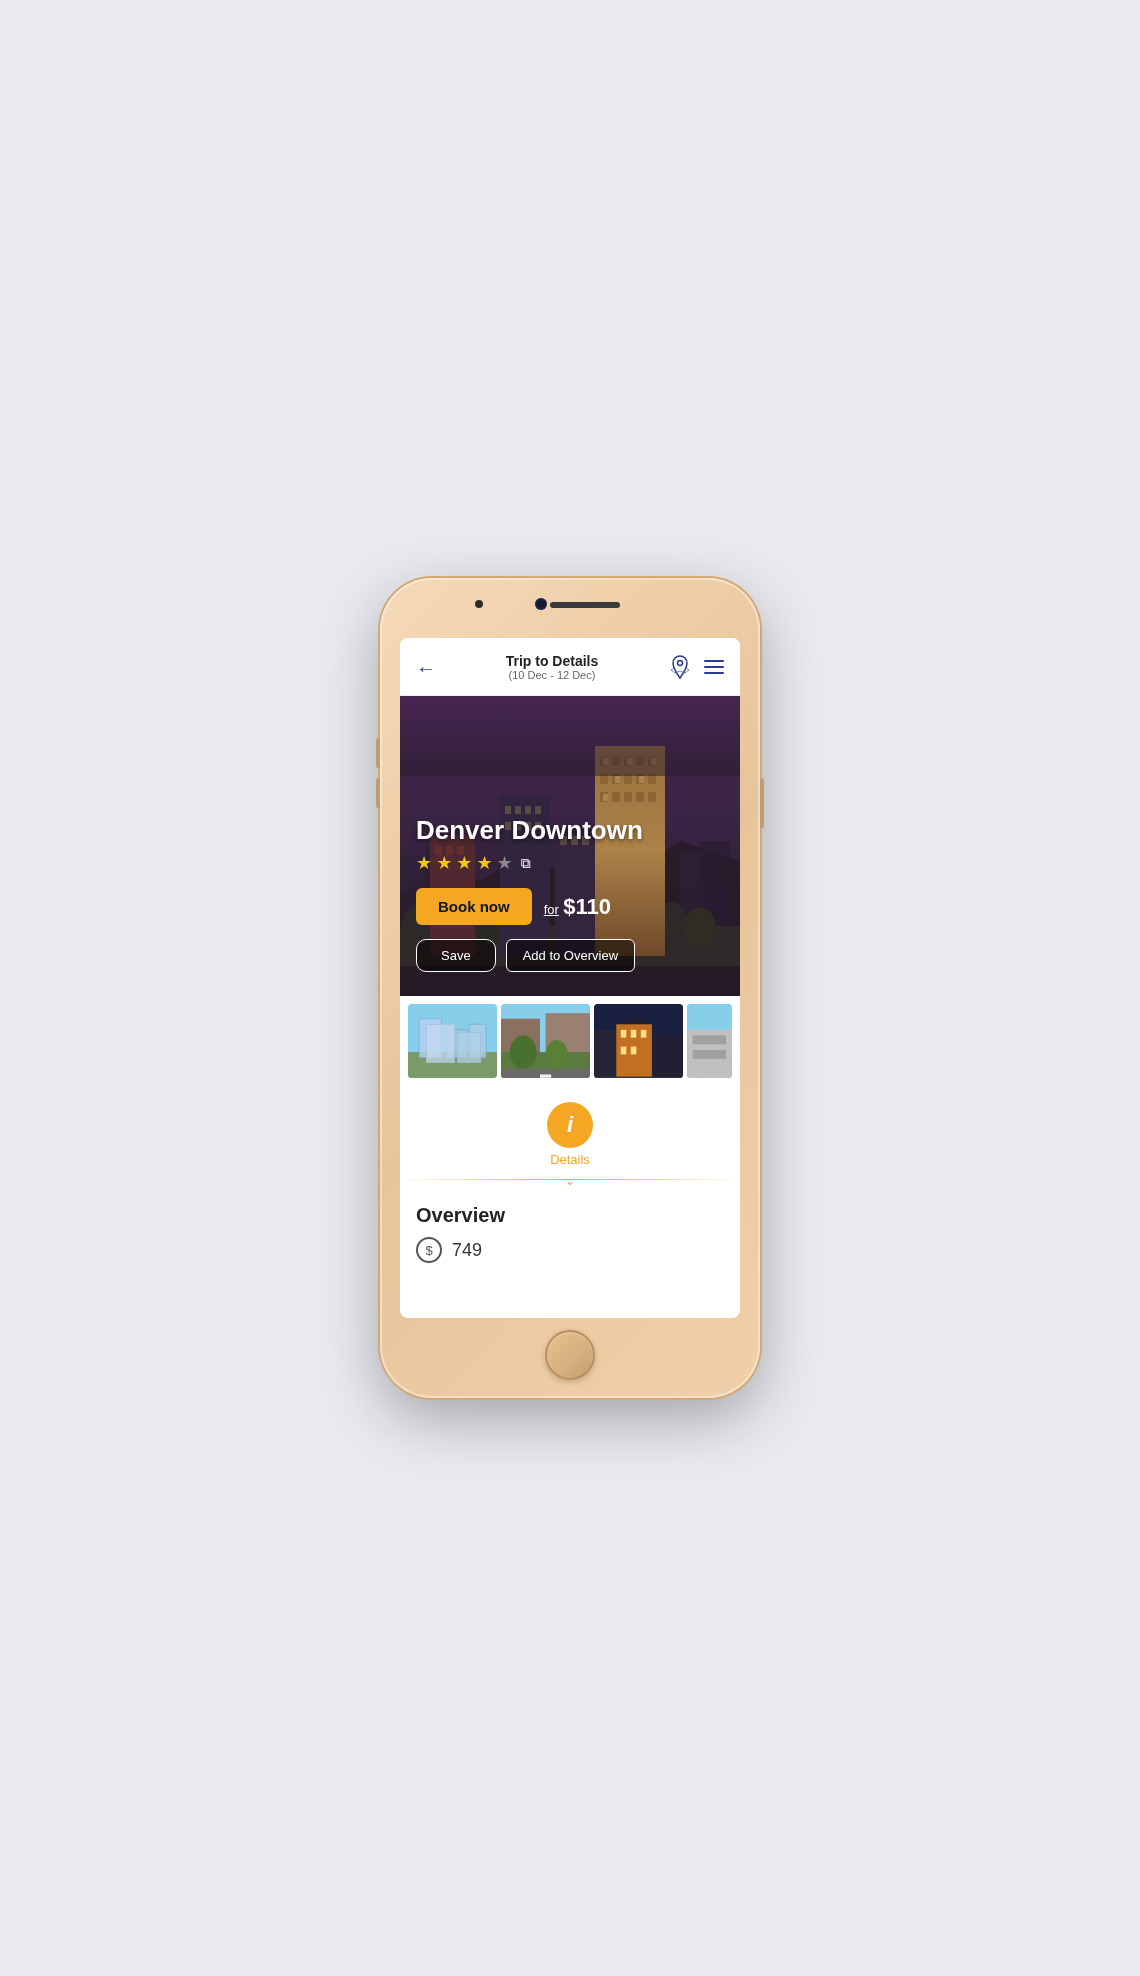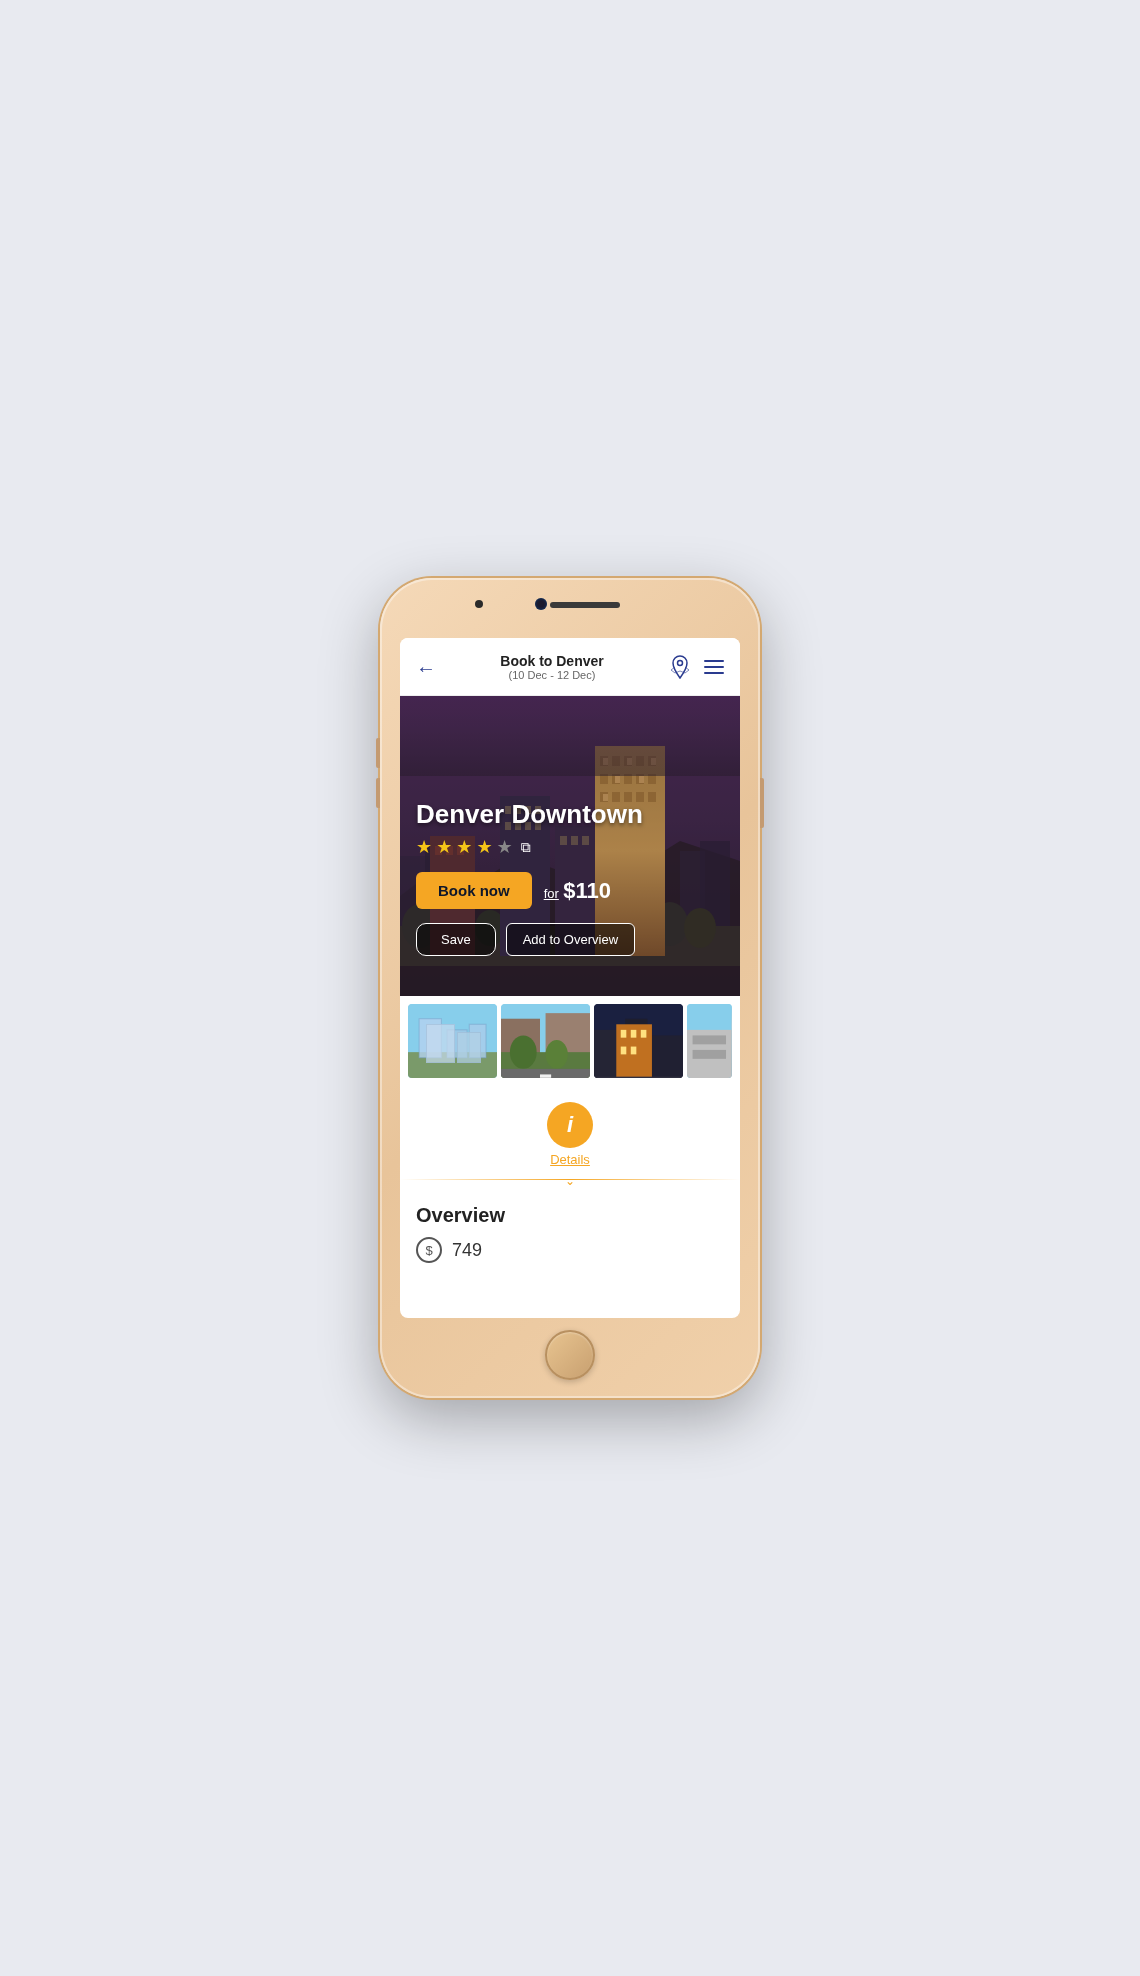--- a/index.html
+++ b/index.html
@@ -207,21 +207,21 @@
     }
 
     .hero-overlay {
       position: absolute;
       top: 0; left: 0; right: 0; bottom: 0;
       background: rgba(60, 30, 60, 0.35);
     }
 
     .hero-content {
       position: absolute;
-      bottom: 16px;
+      bottom: 0;
       left: 0;
       right: 0;
       padding: 16px;
     }
 
     .hotel-name {
       font-size: 26px;
       font-weight: 700;
       color: #fff;
       text-shadow: 0 2px 4px rgba(0,0,0,0.5);
@@ -424,21 +424,20 @@
       font-size: 22px;
       font-weight: 700;
       font-style: italic;
       margin-bottom: 4px;
     }
 
     .details-label {
       color: #f5a623;
       font-size: 13px;
       font-weight: 500;
-      text-decoration: underline;
     }
 
     .details-divider {
       width: 100%;
       height: 1px;
       background: linear-gradient(90deg, transparent, #f5a623 50%, transparent);
       margin-top: 12px;
       position: relative;
     }
 
@@ -515,21 +514,21 @@
       <div class="front-camera"></div>
       <div class="speaker"></div>
     </div>
 
     <div class="phone-screen">
 
       <div class="app-header">
         <span class="back-arrow">←</span>
 
         <div class="header-title">
-          <div class="header-title-main">Book to Denver</div>
+          <div class="header-title-main">Trip to Details</div>
           <div class="header-title-sub">(10 Dec - 12 Dec)</div>
         </div>
 
         <div class="header-icons">
           <div class="map-icon">
             <svg width="22" height="24" viewBox="0 0 22 24" fill="none" xmlns="http://www.w3.org/2000/svg">
               <path d="M11 1C7.13 1 4 4.13 4 8c0 5.25 7 15 7 15s7-9.75 7-15c0-3.87-3.13-7-7-7z" stroke="#2a3b8f" stroke-width="1.5" fill="none"></path>
               <circle cx="11" cy="8" r="2.5" stroke="#2a3b8f" stroke-width="1.5" fill="none"></circle>
               <path d="M6 12l-4 3 4 3 5-2 5 2 4-3-4-3" stroke="#2a3b8f" stroke-width="1" fill="none" opacity="0.6"></path>
             </svg>

